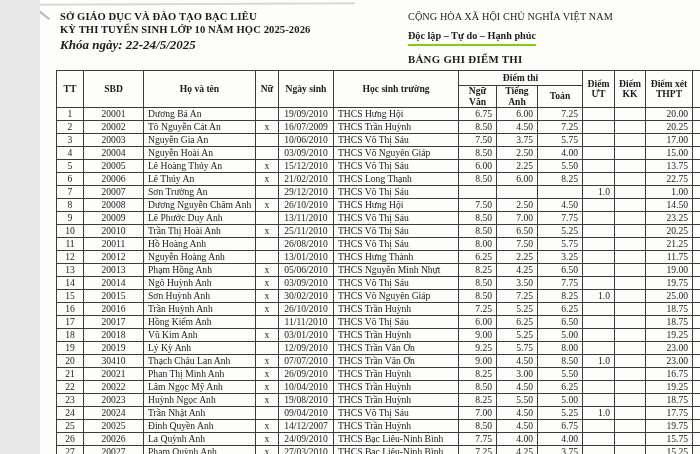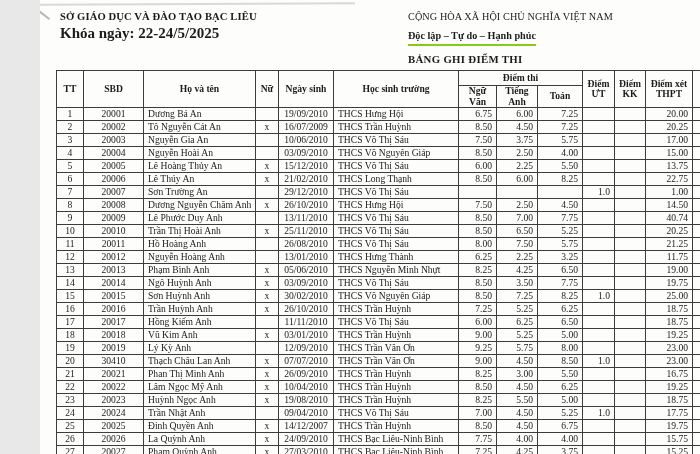--- a/index.html
+++ b/index.html
@@ -19,21 +19,21 @@
     background:#c6c6c6; opacity:.65; transform:rotate(-.25deg);
   }
   .artifact-corner-mark {
     position:absolute; top:14px; left:-3px; width:14px; height:2px;
     background:#9a9a9a; opacity:.7; transform:rotate(38deg);
   }
   
   .doc-header { display:flex; padding-top:11px; }
   .hdr-left { width:368px; padding-left:20px; line-height:1.22; }
   .hdr-left .l1, .hdr-left .l2 { font-weight:bold; font-size:10.6px; letter-spacing:.1px; }
-  .hdr-left .l3, .hdr-left .l4 { font-weight:bold; font-size:15px; }
+  .hdr-left .l3, .hdr-left .l4 { font-weight:bold; font-size:13px;font-style:italic; }
   .hdr-right { width:332px; text-align:left; line-height:1.25; padding-right:14px; }
   .hdr-right .r1 { font-size:10.2px; letter-spacing:.1px; }
   .hdr-right .r2 { font-size:10.2px; font-weight:bold; display:inline-block;
                    border-bottom:2px solid #84cc16; padding-bottom:1px; }
   .hdr-right .r3 { font-size:10.8px; font-weight:bold; margin-top:7px; letter-spacing:.3px; }
   
   table.score {
     position:absolute; top:70px; left:16px;
     width:668px; table-layout:fixed;
     border-collapse:collapse;
@@ -84,20 +84,21 @@
 <body>
 
 <div class="screen">
 
   <div class="artifact-topline"></div>
   <div class="artifact-corner-mark"></div>
 
   <div class="doc-header">
     <div class="hdr-left">
       <div class="l1">SỞ GIÁO DỤC VÀ ĐÀO TẠO BẠC LIÊU</div>
+      <div class="l2">KỲ THI TUYỂN SINH LỚP 10 NĂM HỌC 2025-2026</div>
       <div class="l3">Khóa ngày: 22-24/5/2025</div>
     </div>
     <div class="hdr-right">
       <div class="r1">CỘNG HÒA XÃ HỘI CHỦ NGHĨA VIỆT NAM</div>
       <div><span class="r2">Độc lập – Tự do – Hạnh phúc</span></div>
       <div class="r3">BẢNG GHI ĐIỂM THI</div>
     </div>
   </div>
 
   <table class="score">
@@ -262,21 +263,21 @@
           <td class="al-center">20009</td>
           <td class="al-left">Lê Phước Duy Anh</td>
           <td class="al-center"></td>
           <td class="al-center">13/11/2010</td>
           <td class="al-left">THCS Võ Thị Sáu</td>
           <td class="al-right">8.50</td>
           <td class="al-right">7.00</td>
           <td class="al-right">7.75</td>
           <td class="al-right"></td>
           <td class="al-right"></td>
-          <td class="al-right">40.74</td>
+          <td class="al-right">23.25</td>
           <td class="al-left"></td>
         </tr>
         <tr>
           <td class="al-center">10</td>
           <td class="al-center">20010</td>
           <td class="al-left">Trần Thị Hoài Anh</td>
           <td class="al-center">x</td>
           <td class="al-center">25/11/2010</td>
           <td class="al-left">THCS Võ Thị Sáu</td>
           <td class="al-right">8.50</td>
@@ -313,21 +314,21 @@
           <td class="al-right">2.25</td>
           <td class="al-right">3.25</td>
           <td class="al-right"></td>
           <td class="al-right"></td>
           <td class="al-right">11.75</td>
           <td class="al-left"></td>
         </tr>
         <tr>
           <td class="al-center">13</td>
           <td class="al-center">20013</td>
-          <td class="al-left">Phạm Bình Anh</td>
+          <td class="al-left">Phạm Hồng Anh</td>
           <td class="al-center">x</td>
           <td class="al-center">05/06/2010</td>
           <td class="al-left">THCS Nguyễn Minh Nhựt</td>
           <td class="al-right">8.25</td>
           <td class="al-right">4.25</td>
           <td class="al-right">6.50</td>
           <td class="al-right"></td>
           <td class="al-right"></td>
           <td class="al-right">19.00</td>
           <td class="al-left"></td>

